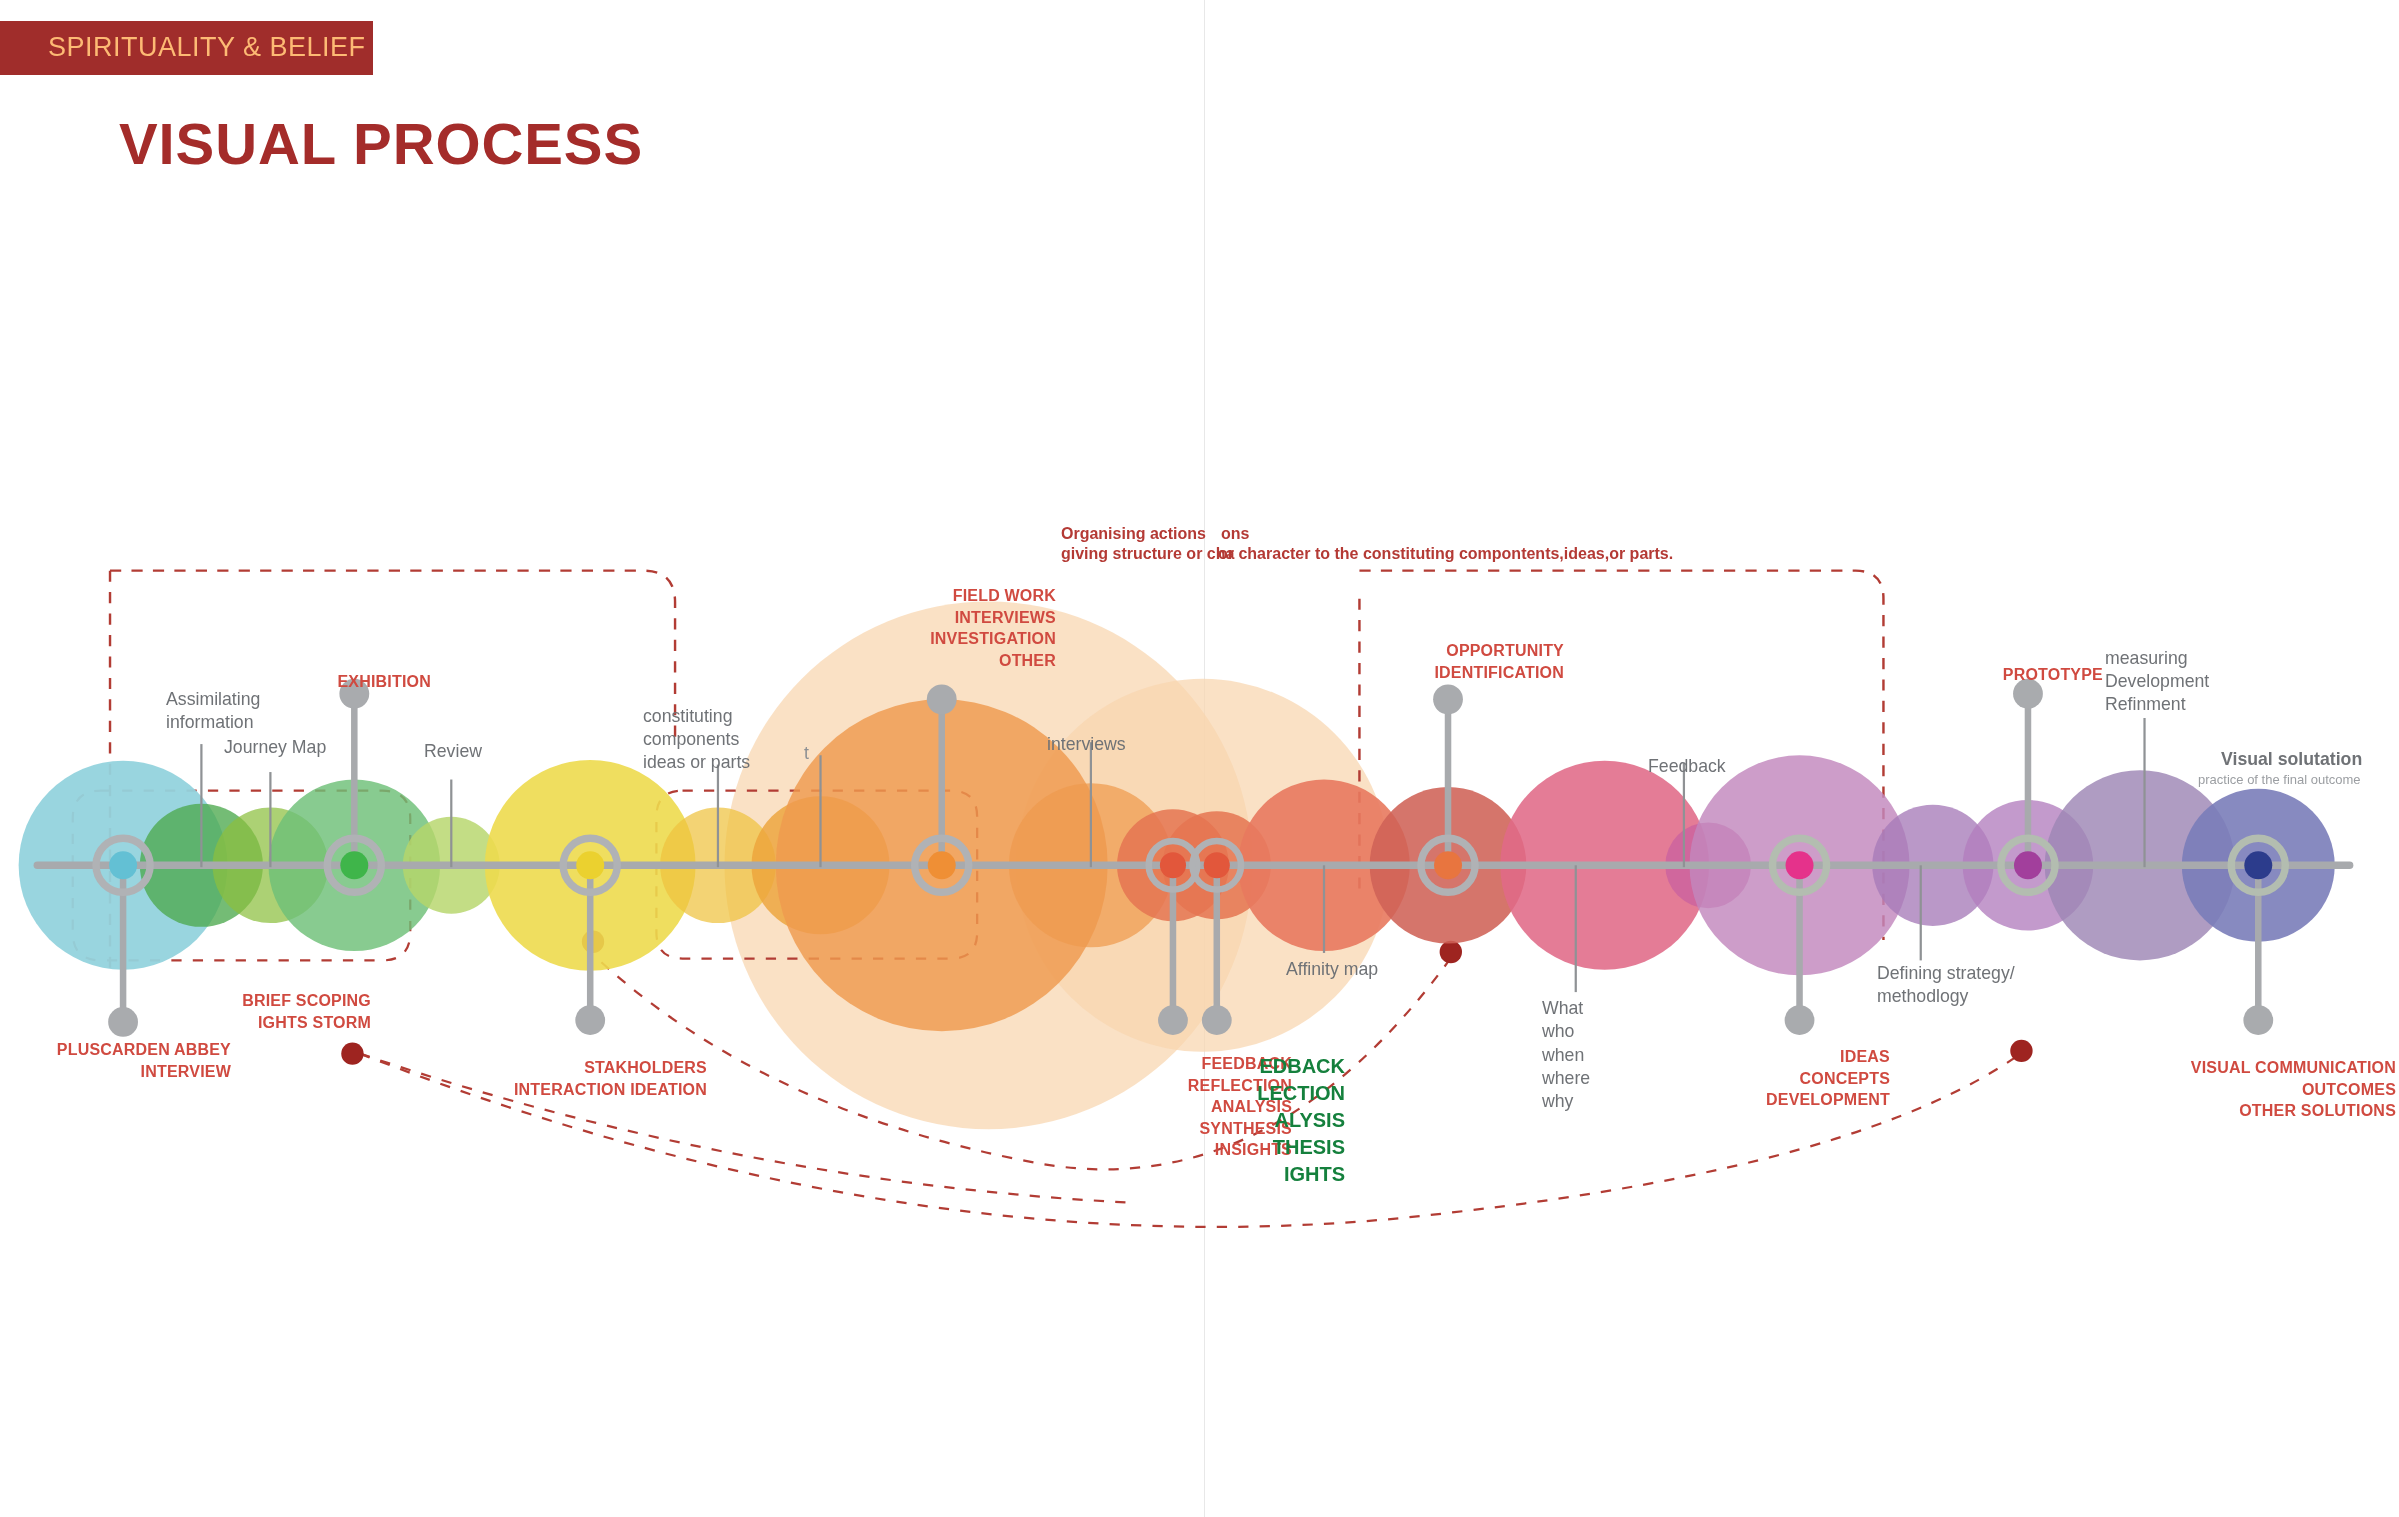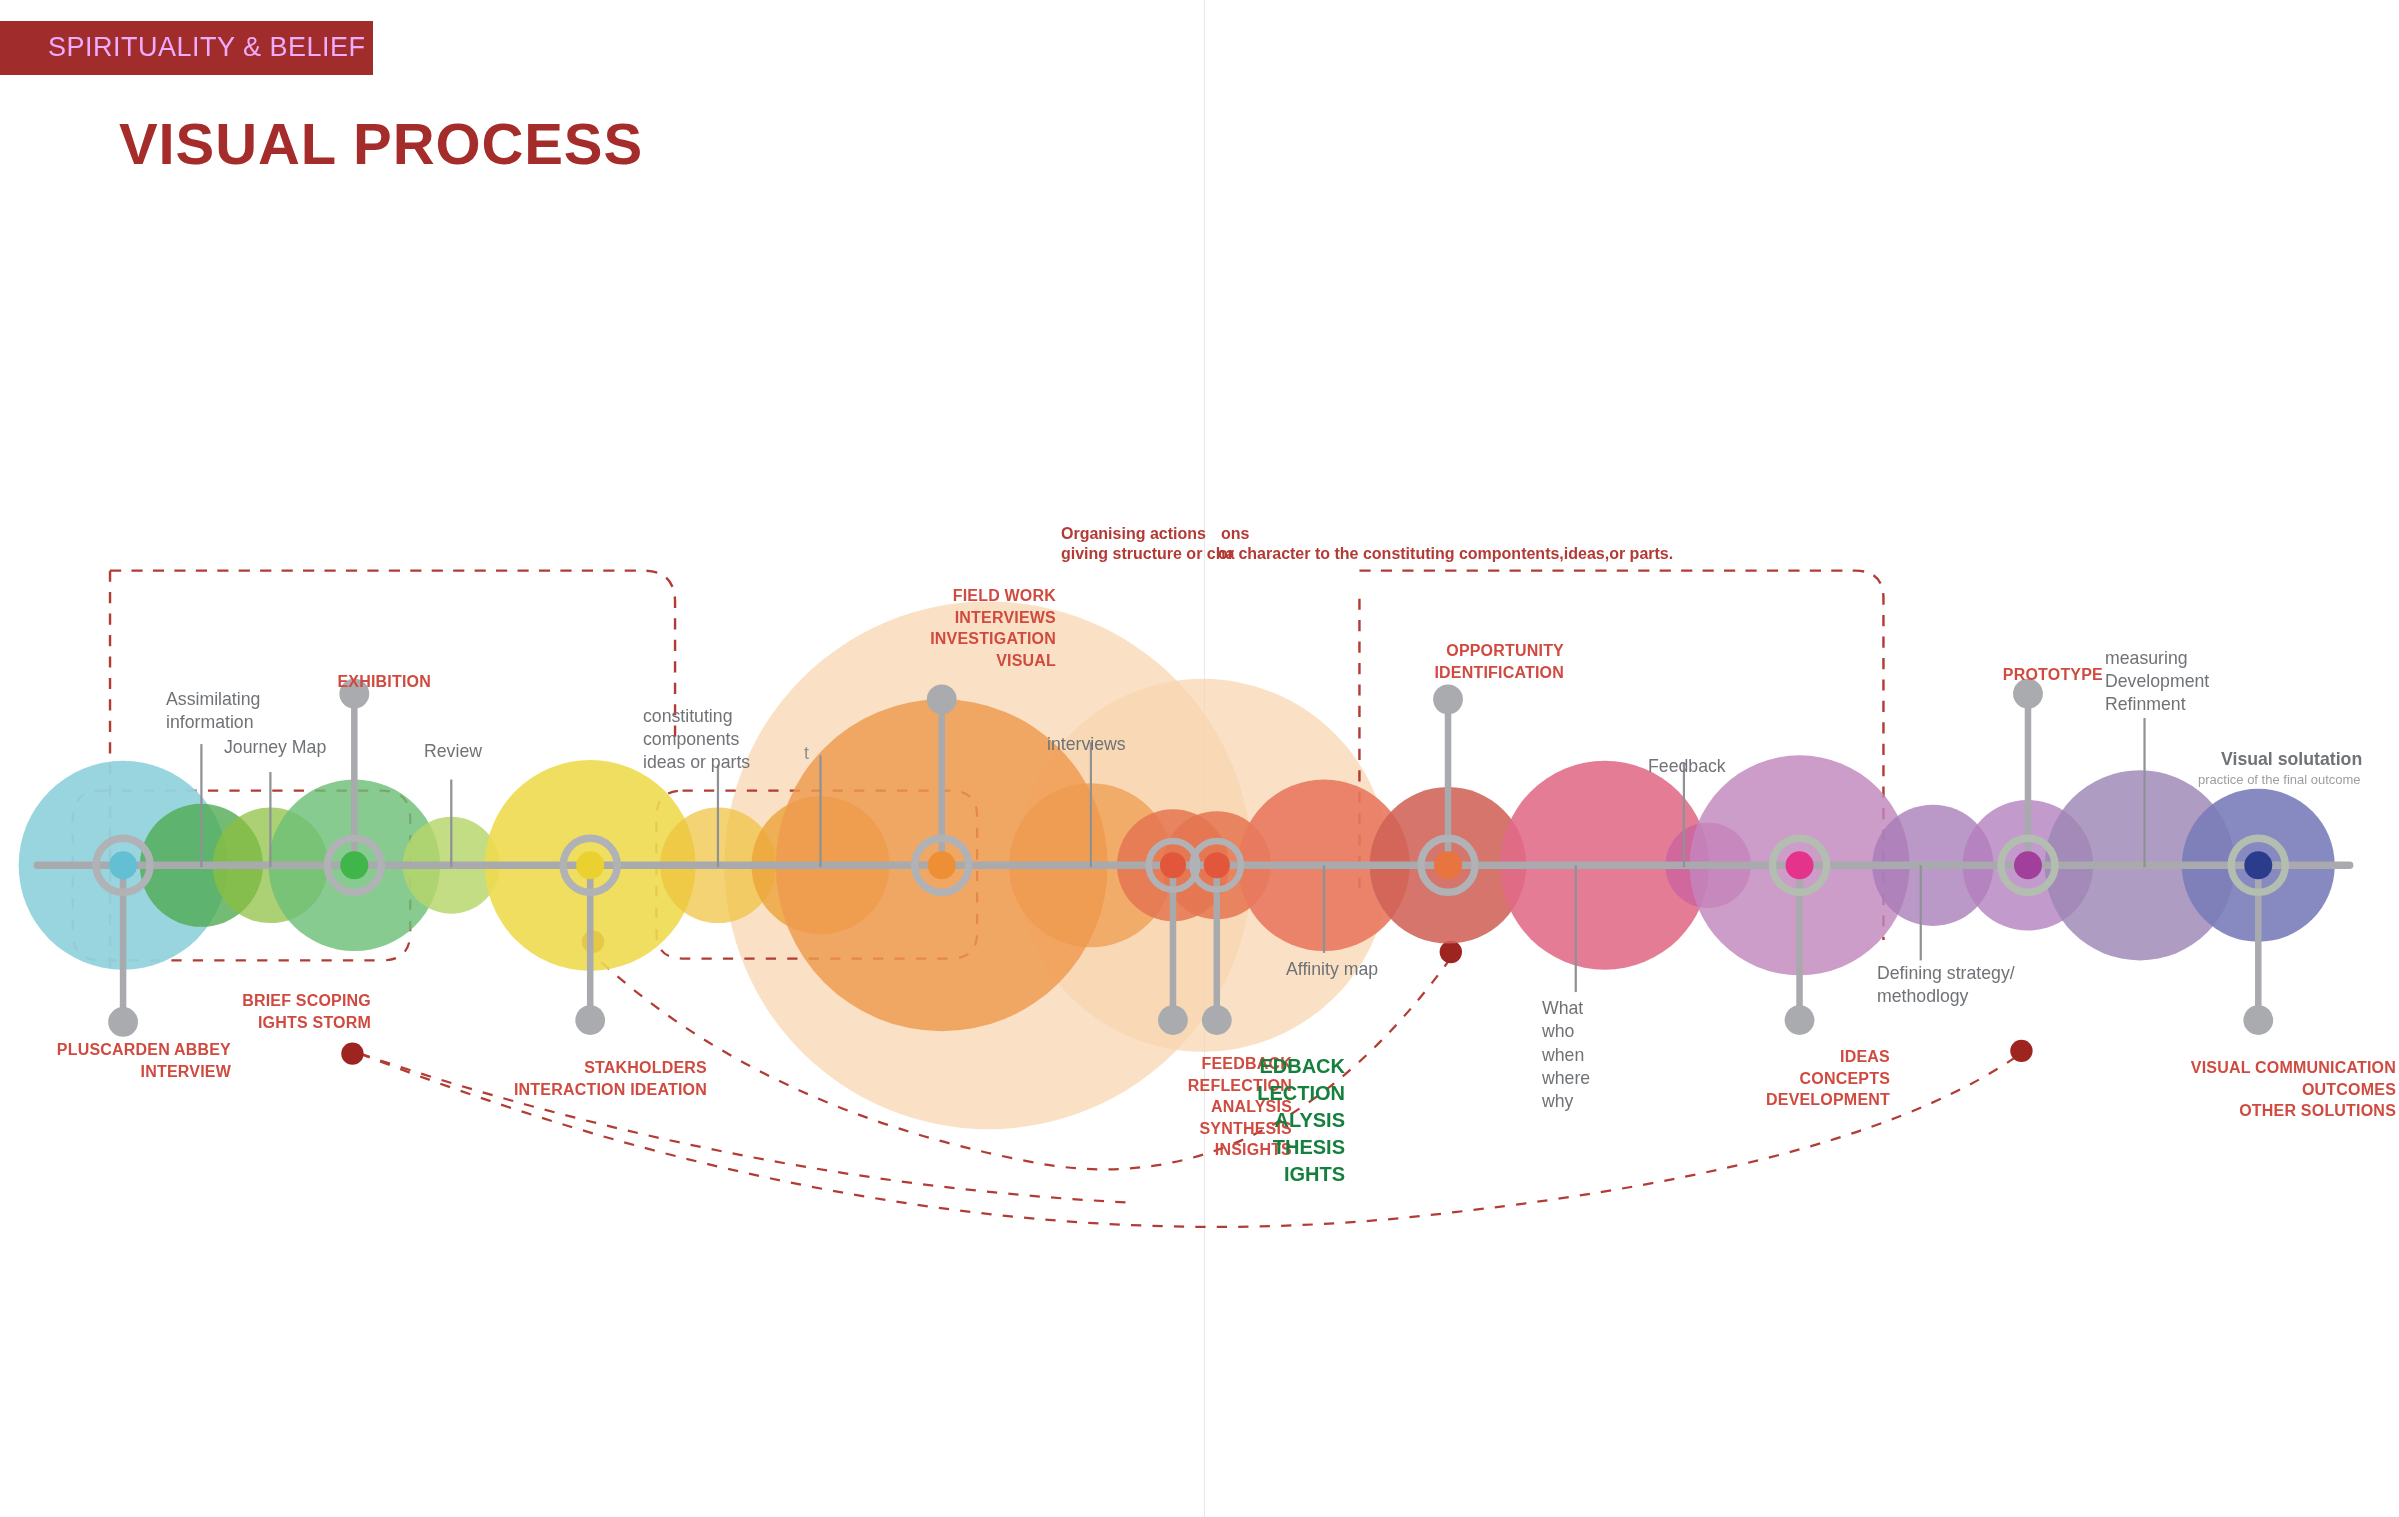--- a/index.html
+++ b/index.html
@@ -4,21 +4,21 @@
 <style>
   html,body{margin:0;padding:0;background:#ffffff;}
   body{width:2400px;height:1518px;position:relative;overflow:hidden;
        font-family:"Liberation Sans","DejaVu Sans",sans-serif;}
 
   #stage{position:absolute;inset:0;width:2400px;height:1518px;}
 
   
   .tag-chip{
     position:absolute;left:0;top:20.5px;width:373px;height:54px;
-    background:#a02d2b;color:#f0abfc;
+    background:#a02d2b;color:#fdba74;
     display:flex;align-items:center;
     font-size:27px;letter-spacing:0.5px;padding-left:48px;
     box-sizing:border-box;font-weight:400;
   }
   .main-title{
     position:absolute;left:119px;top:110px;
     font-size:58px;font-weight:bold;color:#a42c2a;letter-spacing:0.9px;
   }
 
   
@@ -235,21 +235,21 @@
 
   <div class="red-lbl" style="left:474px;top:1057px;width:233px;">
     <div>STAKHOLDERS</div>
     <div>INTERACTION IDEATION</div>
   </div>
 
   <div class="red-lbl" style="left:830px;top:585px;width:226px;">
     <div>FIELD WORK</div>
     <div>INTERVIEWS</div>
     <div>INVESTIGATION</div>
-    <div>VISUAL</div>
+    <div>OTHER</div>
   </div>
 
   <div class="red-lbl" style="left:1115px;top:1053px;width:177px;">
     <div>FEEDBACK</div>
     <div>REFLECTION</div>
     <div>ANALYSIS</div>
     <div>SYNTHESIS</div>
     <div>INSIGHTS</div>
   </div>
 

